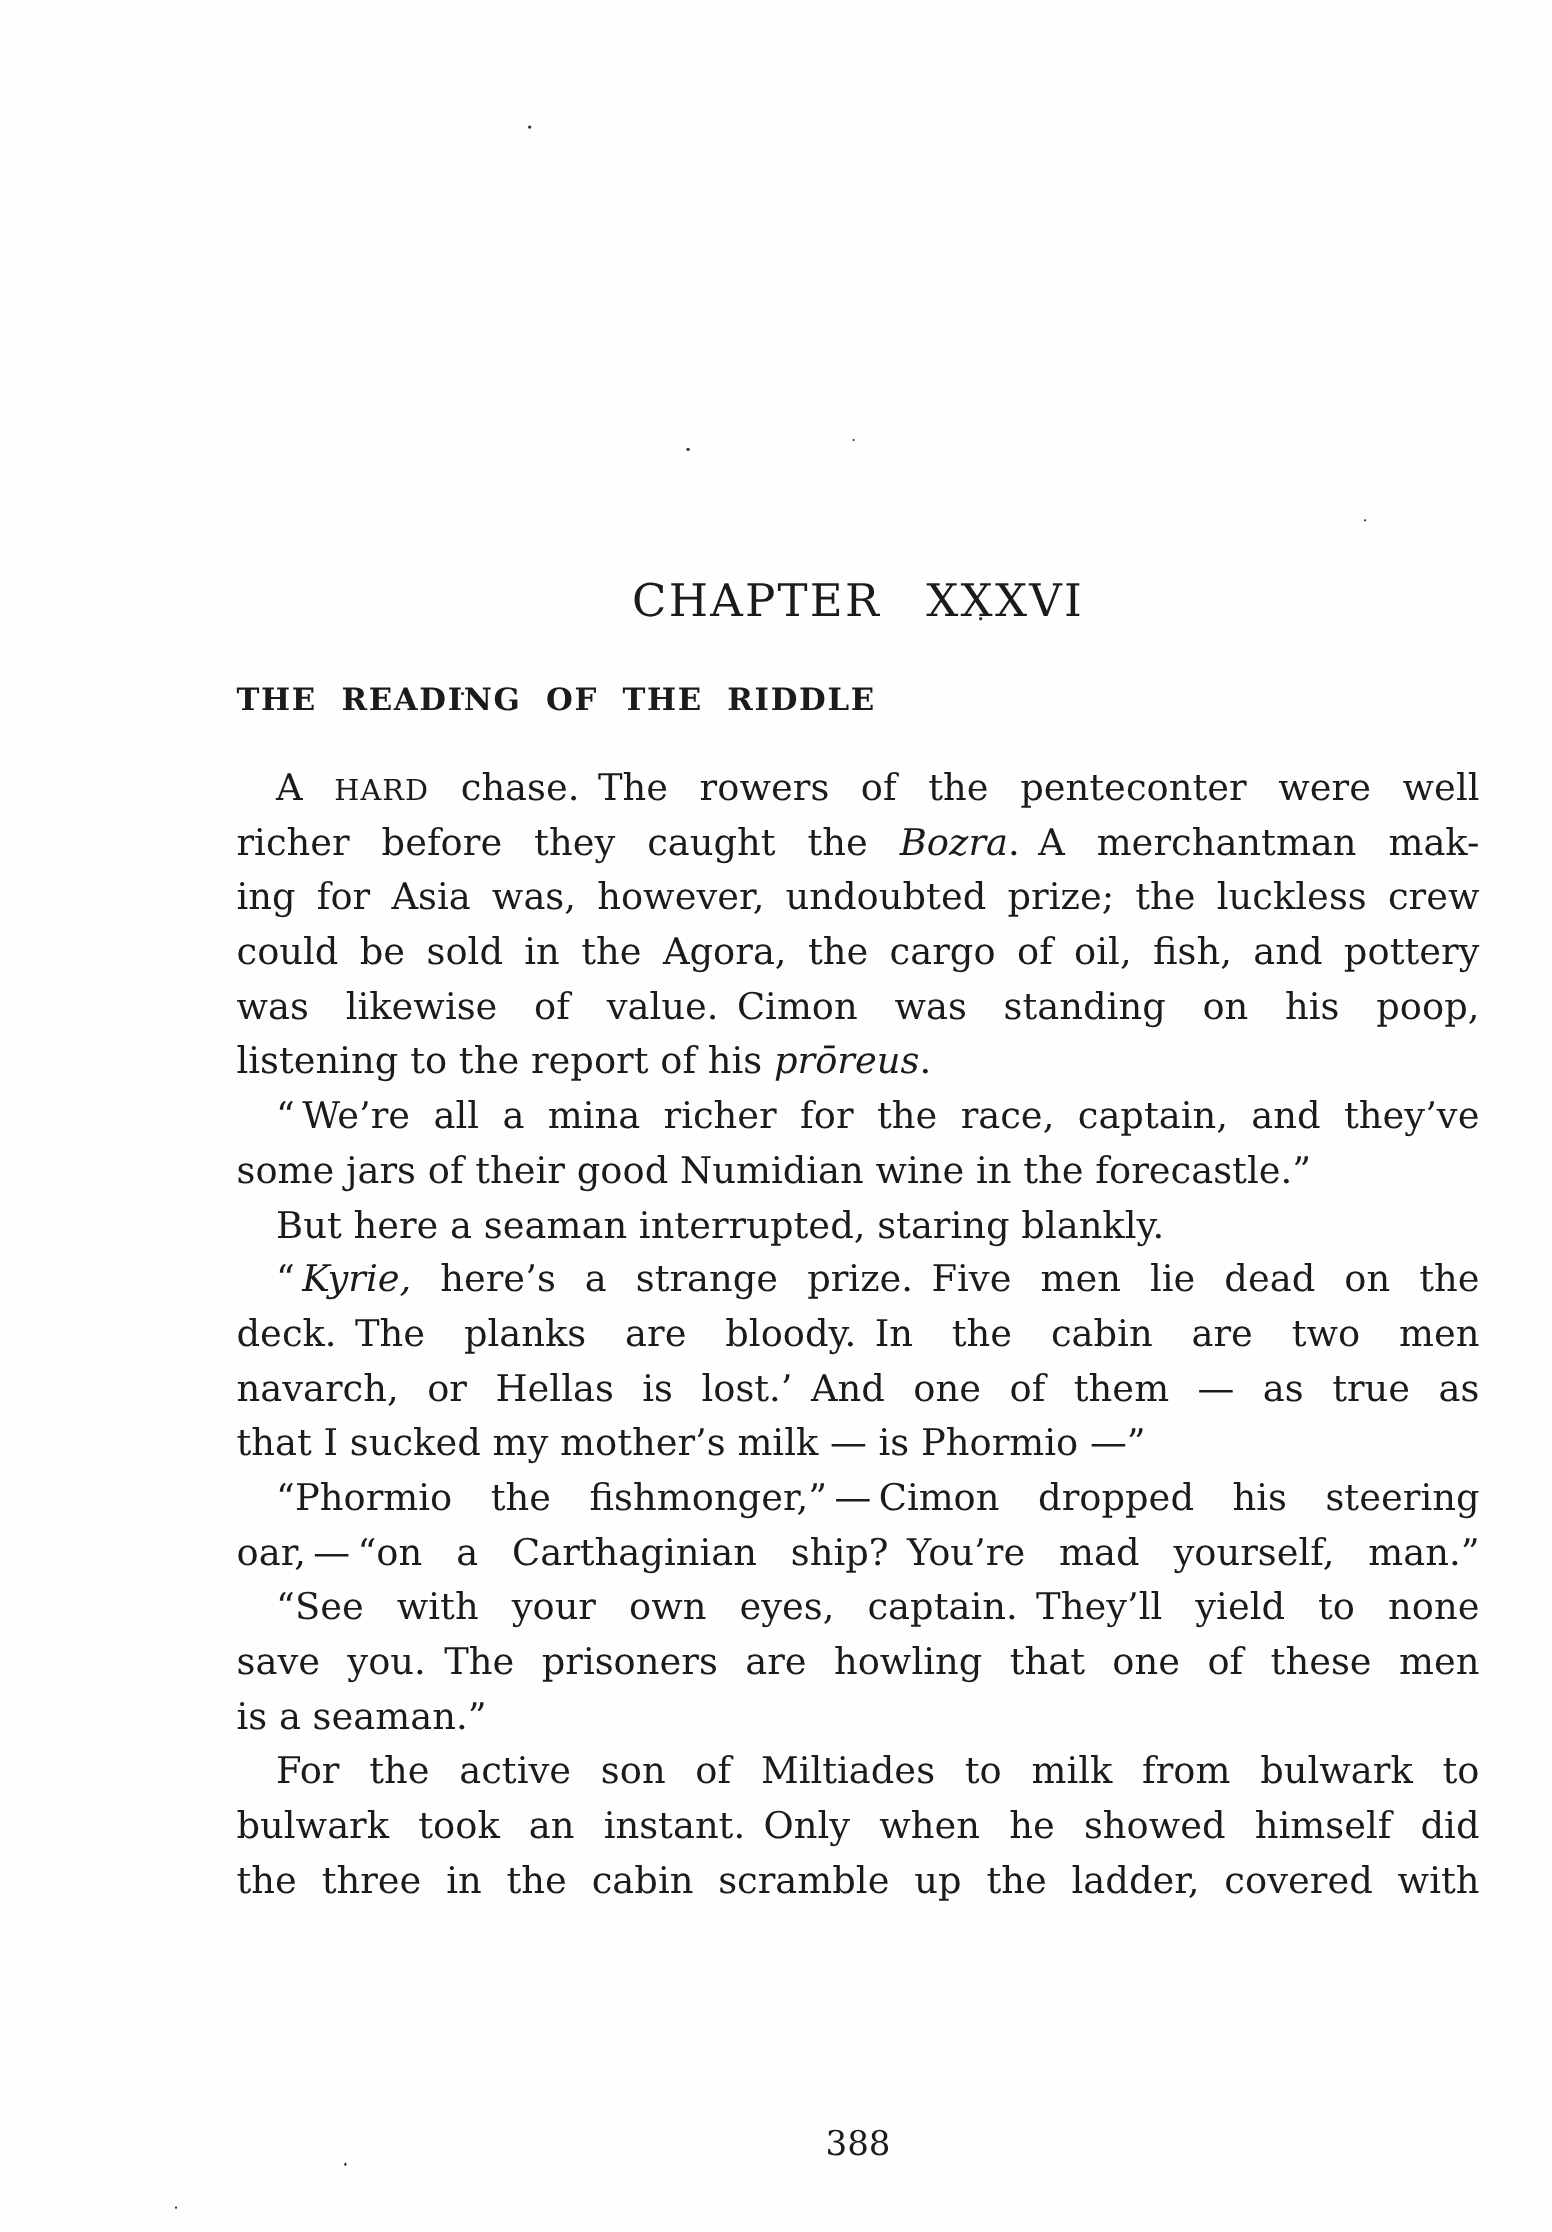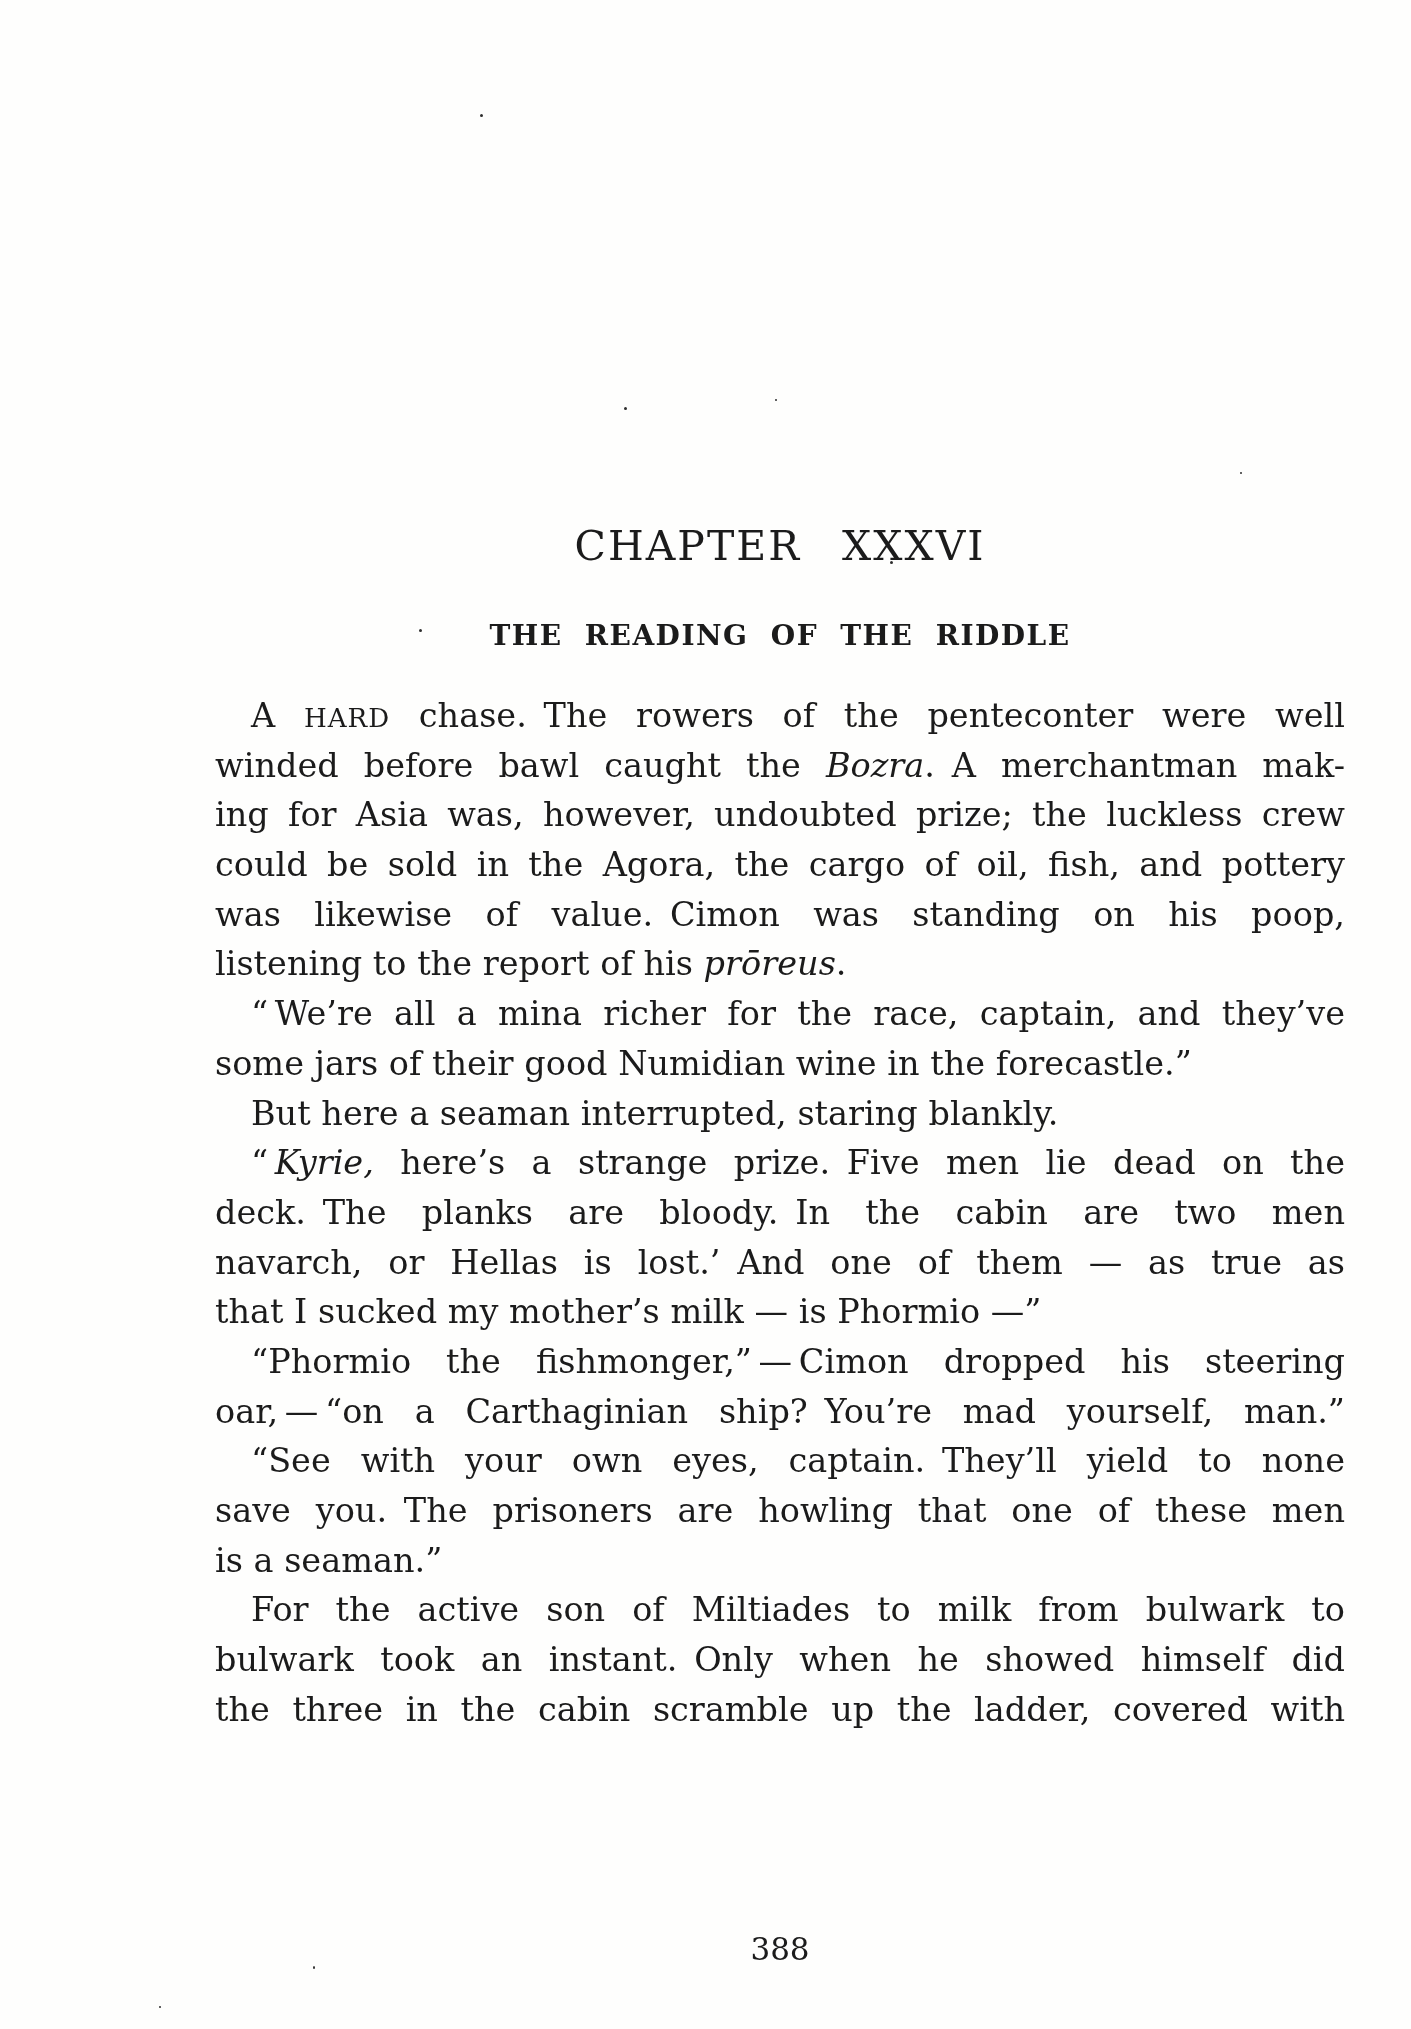--- a/index.html
+++ b/index.html
@@ -13,21 +13,20 @@
   }
   .chapter-heading{
     position:absolute;left:215px;top:524px;width:1130px;
     text-align:center;
     font-size:41px;line-height:1.1;
     letter-spacing:2px;word-spacing:26px;
     white-space:nowrap;
   }
   .section-title{
     position:absolute;left:215px;top:621px;width:1130px;
-    text-align:center;
     font-weight:bold;
     font-size:28px;line-height:1.1;
     letter-spacing:1.5px;word-spacing:11px;
     white-space:nowrap;
   }
   .body-text{
     position:absolute;left:215px;top:691px;width:1130px;
   }
   .line{
     font-size:33.5px;
@@ -50,21 +49,21 @@
 <body>
 
 <div class="page">
 
   <div class="chapter-heading">CHAPTER XXXVI</div>
 
   <div class="section-title">THE READING OF THE RIDDLE</div>
 
   <div class="body-text">
       <div class="line indent"><span>A </span><span class="sc">HARD</span><span> chase. The rowers of the penteconter were well</span></div>
-      <div class="line"><span>winded before bawl caught the </span><span class="it">Bozra</span><span>. A merchantman mak-</span></div>
+      <div class="line"><span>richer before they caught the </span><span class="it">Bozra</span><span>. A merchantman mak-</span></div>
       <div class="line"><span>ing for Asia was, however, undoubted prize; the luckless crew</span></div>
       <div class="line"><span>could be sold in the Agora, the cargo of oil, fish, and pottery</span></div>
       <div class="line"><span>was likewise of value. Cimon was standing on his poop,</span></div>
       <div class="line noj"><span>listening to the report of his </span><span class="it">prōreus</span><span>.</span></div>
       <div class="line indent"><span>“ We’re all a mina richer for the race, captain, and they’ve</span></div>
       <div class="line noj"><span>some jars of their good Numidian wine in the forecastle.”</span></div>
       <div class="line indent noj"><span>But here a seaman interrupted, staring blankly.</span></div>
       <div class="line indent"><span>“ </span><span class="it">Kyrie,</span><span> here’s a strange prize. Five men lie dead on the</span></div>
       <div class="line"><span>deck. The planks are bloody. In the cabin are two men</span></div>
       <div class="line"><span>navarch, or Hellas is lost.’ And one of them — as true as</span></div>

